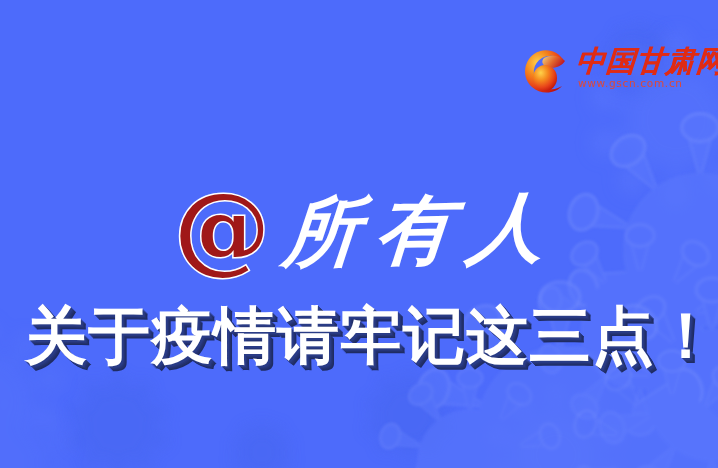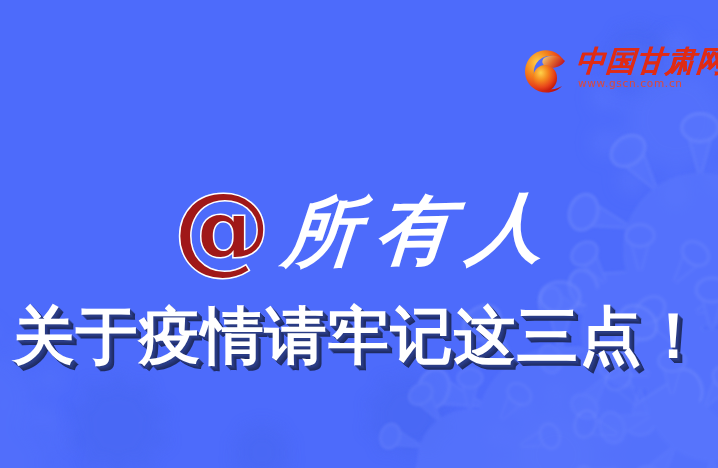--- a/index.html
+++ b/index.html
@@ -109,21 +109,21 @@
     transform: skewX(-6deg) rotate(-1.2deg);
     margin-right: -16px;
   }
 
   
   #subtitle {
     position: absolute;
     top: 300px;
     left: 0;
     width: 718px;
-    text-align: center;
+    text-align: right;
   }
   #subtitle-text {
     display: inline-block;
     font-family: "DejaVu Sans", "Liberation Sans", sans-serif;
     font-size: 62px;
     line-height: 72px;
     font-weight: 700;
     color: #ffffff;
     letter-spacing: 1px;
     white-space: nowrap;

